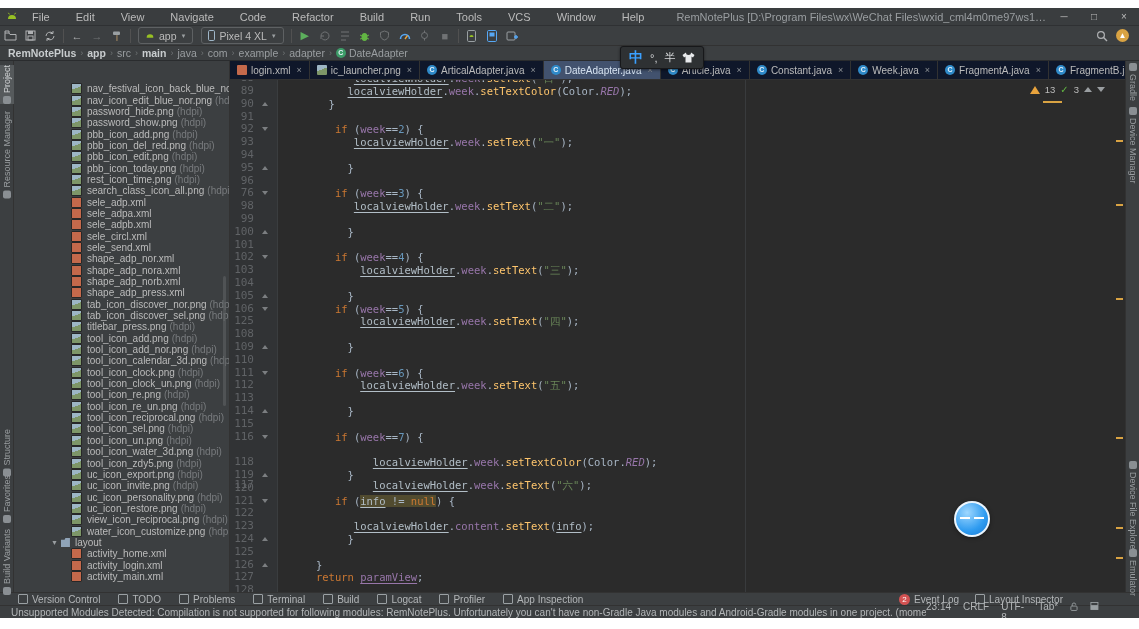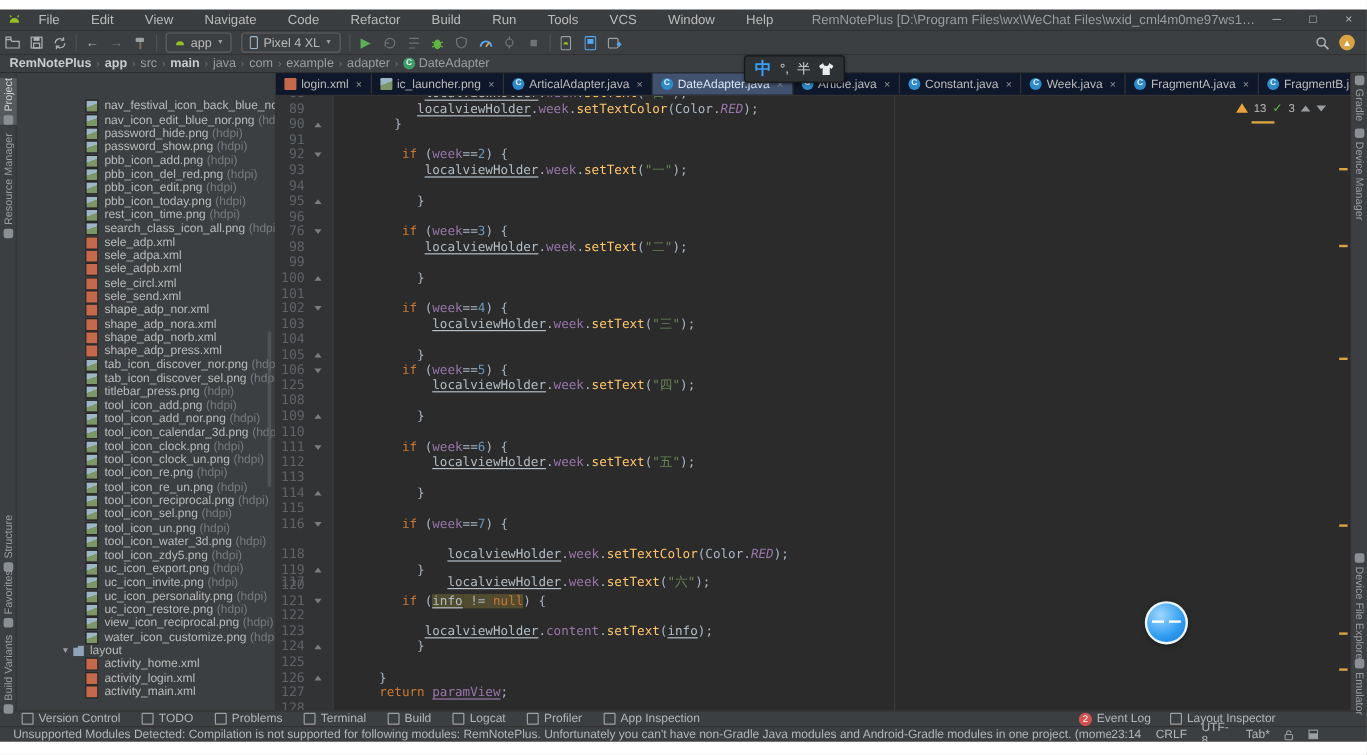--- a/index.html
+++ b/index.html
@@ -91,21 +91,21 @@
   .smark{position:absolute;right:2px;width:7px;height:2px;background:#d9a343;}
 
   
   .winbar{position:absolute;left:0;top:584px;width:100%;height:13px;background:#3c3f41;border-top:1px solid #323232;display:flex;align-items:center;box-sizing:border-box;font-size:10px;color:#b3b6b8;gap:32px;}
   .wb-item{display:flex;align-items:center;gap:4px;margin-left:18px;}
   .wb-ic{width:8px;height:8px;border:1px solid #9aa0a3;border-radius:1px;display:inline-block;}
   .wb-right{margin-left:auto;display:flex;align-items:center;gap:16px;margin-right:76px;}
   .badge{width:11px;height:11px;border-radius:50%;background:#d25252;color:#fff;font-size:8px;display:inline-flex;align-items:center;justify-content:center;}
   .statusbar{position:absolute;left:0;top:597px;width:100%;height:13px;background:#3c3f41;border-top:1px solid #323232;display:flex;align-items:center;box-sizing:border-box;font-size:10px;color:#b3b6b8;}
   .sb-msg{margin-left:6px;display:flex;align-items:center;gap:5px;white-space:nowrap;overflow:hidden;}
-  .sb-right{margin-left:auto;display:flex;align-items:center;gap:12px;margin-right:40px;}
+  .sb-right{margin-left:auto;display:flex;gap:12px;margin-right:40px;}
 
   
   .ime{position:absolute;left:620px;top:38px;height:21px;background:#2e3133;border:1px solid #17181a;border-radius:3px;display:flex;align-items:center;gap:7px;padding:0 8px;z-index:60;box-shadow:0 1px 3px rgba(0,0,0,.5);}
   .ime .zh{color:#3aa0ff;font-size:14px;font-weight:bold;}
   .ime .mode{color:#d5d7d9;font-size:11px;}
   .ball{position:absolute;left:954px;top:501px;width:32px;height:32px;border-radius:50%;z-index:60;
     background:radial-gradient(circle at 35% 30%,#9ed7ff,#2e9bf0 60%,#1878d0);
     border:2px solid rgba(255,255,255,.9);box-shadow:0 1px 4px rgba(0,0,0,.4);}
   .ball::after{content:"";position:absolute;left:4px;right:4px;top:14px;height:2px;
     background:linear-gradient(90deg,#fff 42%,transparent 42%,transparent 58%,#fff 58%);}

